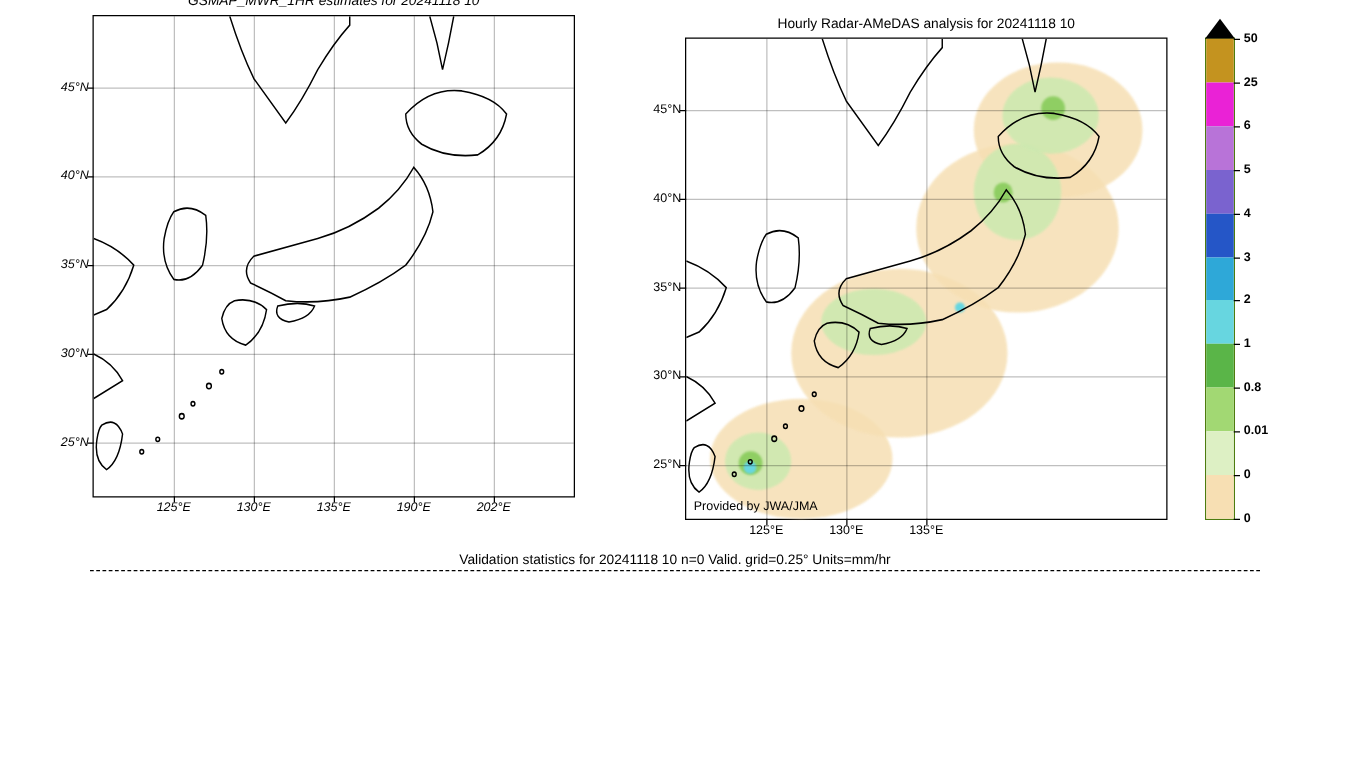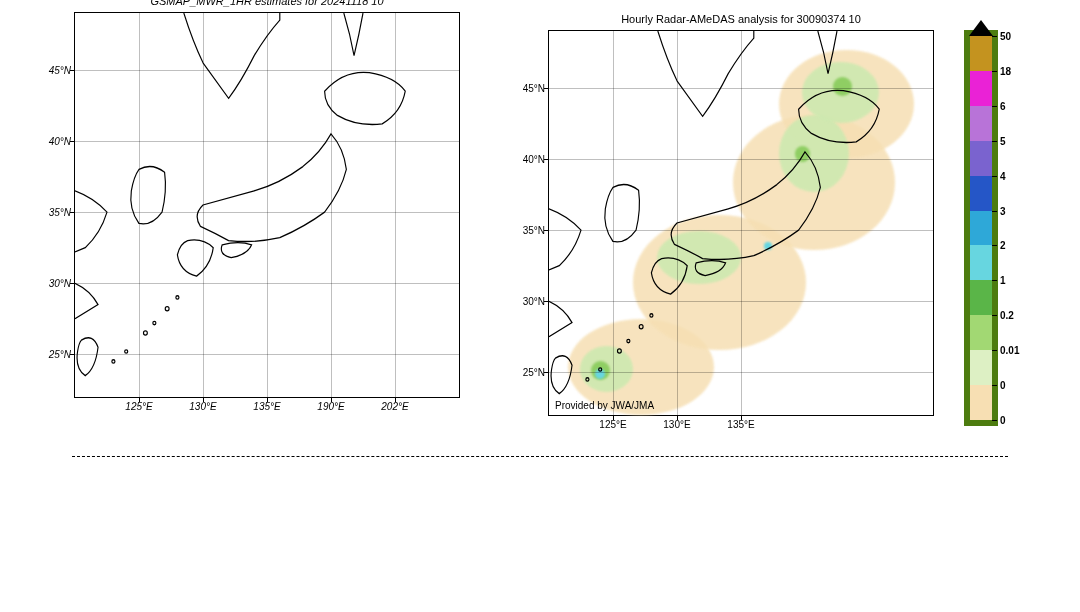--- a/index.html
+++ b/index.html
@@ -93,21 +93,21 @@
     bottom: 4px;
     font-size: 10px;
     color: #000;
   }
   .colorbar {
     position: absolute;
     left: 964px;
     top: 30px;
     width: 22px;
     height: 384px;
-    border: 6px solid #4d7c0f;
+    border: 1px solid #4d7c0f;
     font-weight: bold;
   }
   .cb-seg {
     position: absolute;
     left: 0;
     width: 100%;
   }
   .cb-tick-line {
     position: absolute;
     left: 100%;
@@ -228,21 +228,21 @@
         <circle cx="62" cy="218" r="1.2"></circle>
         <circle cx="72" cy="208" r="1.5"></circle>
         <circle cx="80" cy="200" r="1.2"></circle>
         <circle cx="40" cy="238" r="1.2"></circle>
         <circle cx="30" cy="245" r="1.2"></circle>
       </g>
     </svg>
   </div>
 
   <div id="panel-right" class="panel">
-    <div class="panel-title">Hourly Radar-AMeDAS analysis for 30090374 10</div>
+    <div class="panel-title">Hourly Radar-AMeDAS analysis for 20241118 10</div>
 
     <div class="data-overlay">
 
       <div class="blob" style="left:5%; top:75%; width:38%; height:25%; background:#f6dfb3; opacity:0.85;"></div>
       <div class="blob" style="left:22%; top:48%; width:45%; height:35%; background:#f6dfb3; opacity:0.85;"></div>
       <div class="blob" style="left:48%; top:22%; width:42%; height:35%; background:#f6dfb3; opacity:0.85;"></div>
       <div class="blob" style="left:60%; top:5%; width:35%; height:28%; background:#f6dfb3; opacity:0.85;"></div>
 
       <div class="blob" style="left:8%; top:82%; width:14%; height:12%; background:#cde9b0; opacity:0.9;"></div>
       <div class="blob" style="left:28%; top:52%; width:22%; height:14%; background:#cde9b0; opacity:0.9;"></div>
@@ -318,38 +318,39 @@
     <div class="cb-seg" style="top:45.45%; height:9.09%; background:#2ea8d8;"></div>
     <div class="cb-seg" style="top:54.55%; height:9.09%; background:#67d6e0;"></div>
     <div class="cb-seg" style="top:63.64%; height:9.09%; background:#5ab548;"></div>
     <div class="cb-seg" style="top:72.73%; height:9.09%; background:#a2d873;"></div>
     <div class="cb-seg" style="top:81.82%; height:9.09%; background:#ddf0c4;"></div>
     <div class="cb-seg" style="top:90.91%; height:9.09%; background:#f7dfb3;"></div>
 
     <div class="cb-tick-line" style="top:0%"></div>
       <div class="cb-tick-label" style="top:0%">50</div>
     <div class="cb-tick-line" style="top:9.09%"></div>
-      <div class="cb-tick-label" style="top:9.09%">18</div>
+      <div class="cb-tick-label" style="top:9.09%">25</div>
     <div class="cb-tick-line" style="top:18.18%"></div>
       <div class="cb-tick-label" style="top:18.18%">6</div>
     <div class="cb-tick-line" style="top:27.27%"></div>
       <div class="cb-tick-label" style="top:27.27%">5</div>
     <div class="cb-tick-line" style="top:36.36%"></div>
       <div class="cb-tick-label" style="top:36.36%">4</div>
     <div class="cb-tick-line" style="top:45.45%"></div>
       <div class="cb-tick-label" style="top:45.45%">3</div>
     <div class="cb-tick-line" style="top:54.55%"></div>
       <div class="cb-tick-label" style="top:54.55%">2</div>
     <div class="cb-tick-line" style="top:63.64%"></div>
       <div class="cb-tick-label" style="top:63.64%">1</div>
     <div class="cb-tick-line" style="top:72.73%"></div>
-      <div class="cb-tick-label" style="top:72.73%">0.2</div>
+      <div class="cb-tick-label" style="top:72.73%">0.8</div>
     <div class="cb-tick-line" style="top:81.82%"></div>
       <div class="cb-tick-label" style="top:81.82%">0.01</div>
     <div class="cb-tick-line" style="top:90.91%"></div>
       <div class="cb-tick-label" style="top:90.91%">0</div>
     <div class="cb-tick-line" style="top:100%"></div>
       <div class="cb-tick-label" style="top:100%">0</div>
   </div>
 
+  <div class="validation">Validation statistics for 20241118 10  n=0 Valid. grid=0.25° Units=mm/hr</div>
   <div class="dashed-line"></div>
 
 </div>
 
 </body></html>

